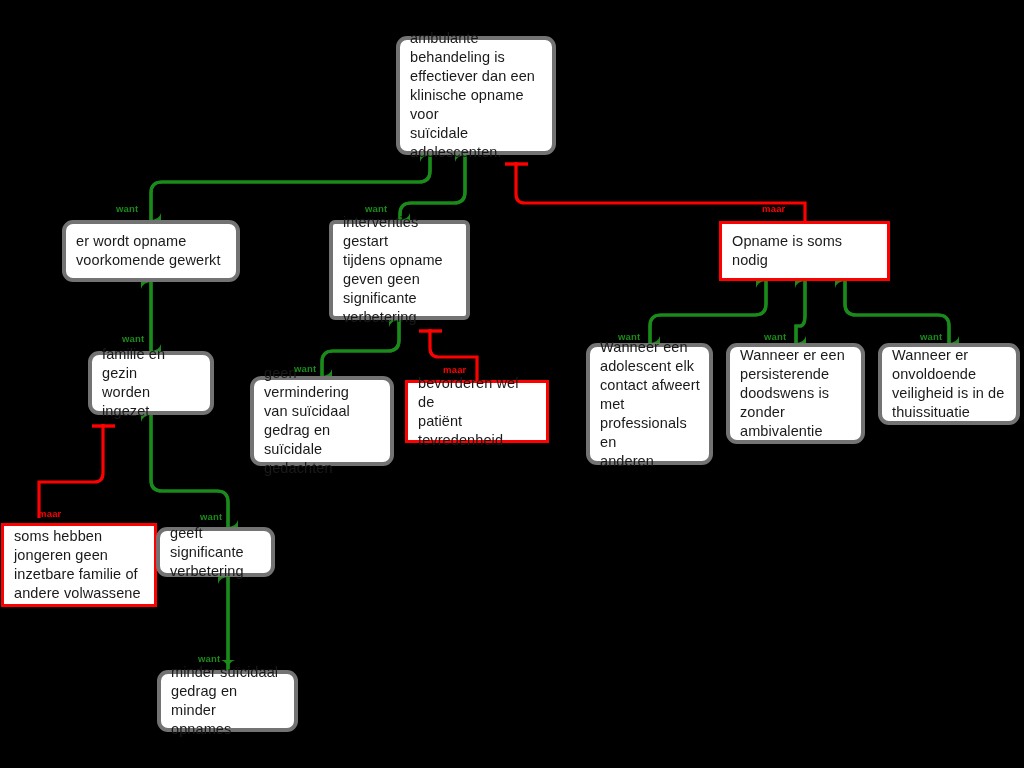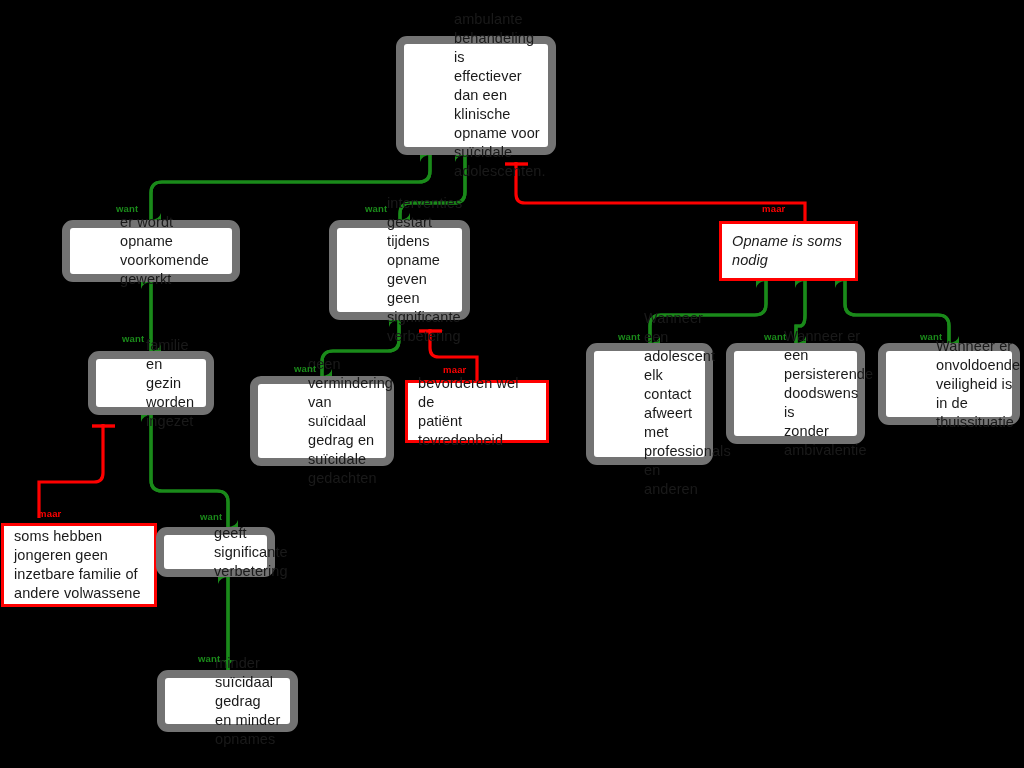--- a/index.html
+++ b/index.html
@@ -26,23 +26,22 @@
   }
   .node {
     position: absolute;
     background: #ffffff;
     box-sizing: border-box;
     display: flex;
     align-items: center;
     z-index: 5;
   }
   .node.support {
-    border: 8px solid #737373;
+    border: 4px solid #737373;
     border-radius: 11px;
-    padding-left: 40px;
   }
   .node.objection {
     border: 3px solid #ff0000;
     border-radius: 0px;
   }
   .node .node-text {
     display: block;
     width: 100%;
     padding: 3px 9px 3px 10px;
     font-size: 14.5px;
@@ -104,28 +103,28 @@
 behandeling is
 effectiever dan een
 klinische opname voor
 suïcidale
 adolescenten.</span>
       </div>
       <div class="node support" style="left: 62px; top: 220px; width: 178px; height: 62px;">
         <span class="node-text">er wordt opname
 voorkomende gewerkt</span>
       </div>
-      <div class="node support" style="left: 329px; top: 220px; width: 141px; height: 100px;">
+      <div class="node support" style="left: 329px; top: 220px; width: 141px; height: 100px; border-radius: 6px;">
         <span class="node-text">interventies gestart
 tijdens opname
 geven geen
 significante
 verbetering</span>
       </div>
-      <div class="node objection" style="left: 719px; top: 221px; width: 139px; height: 60px; font-style: italic;">
+      <div class="node objection" style="left: 719px; top: 221px; width: 171px; height: 60px;">
         <span class="node-text">Opname is soms nodig</span>
       </div>
       <div class="node support" style="left: 88px; top: 351px; width: 126px; height: 64px;">
         <span class="node-text">familie en gezin
 worden ingezet</span>
       </div>
       <div class="node support" style="left: 250px; top: 376px; width: 144px; height: 90px;">
         <span class="node-text">geen vermindering
 van suïcidaal
 gedrag en suïcidale

